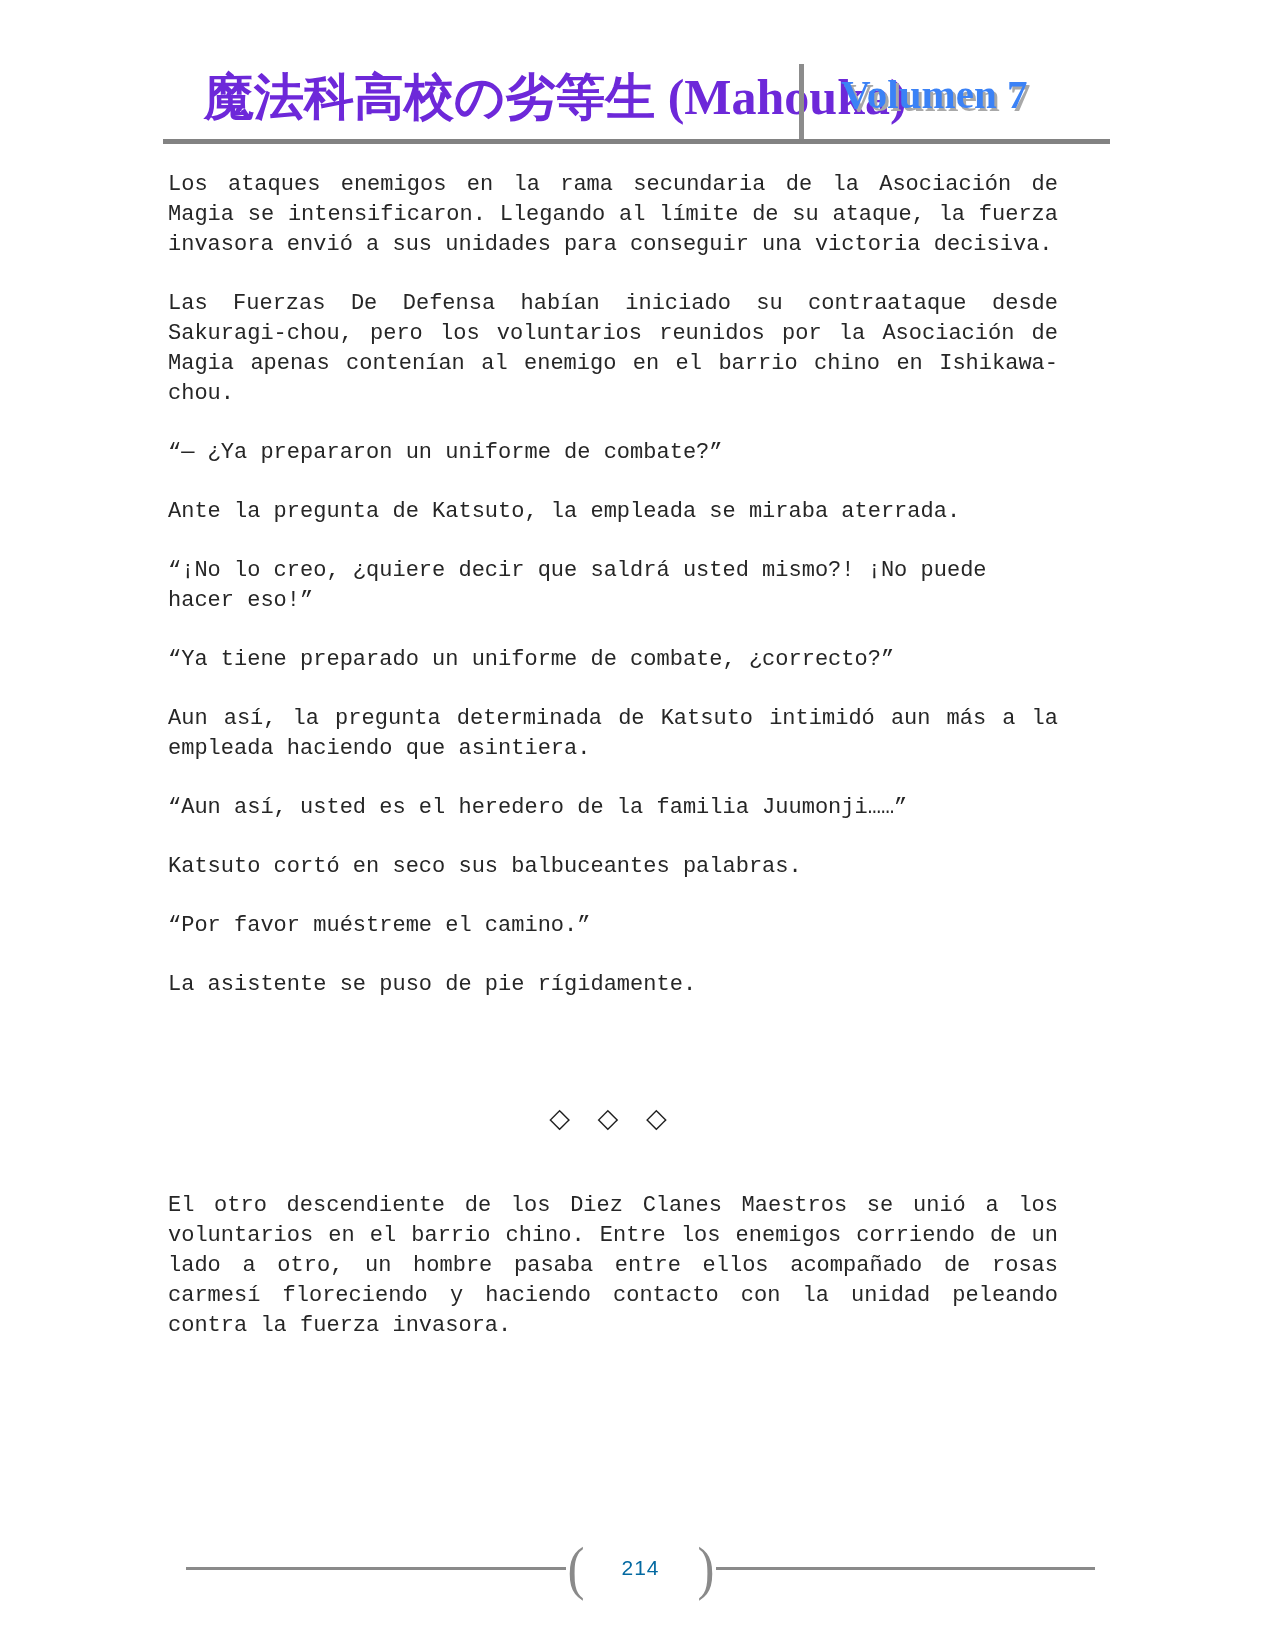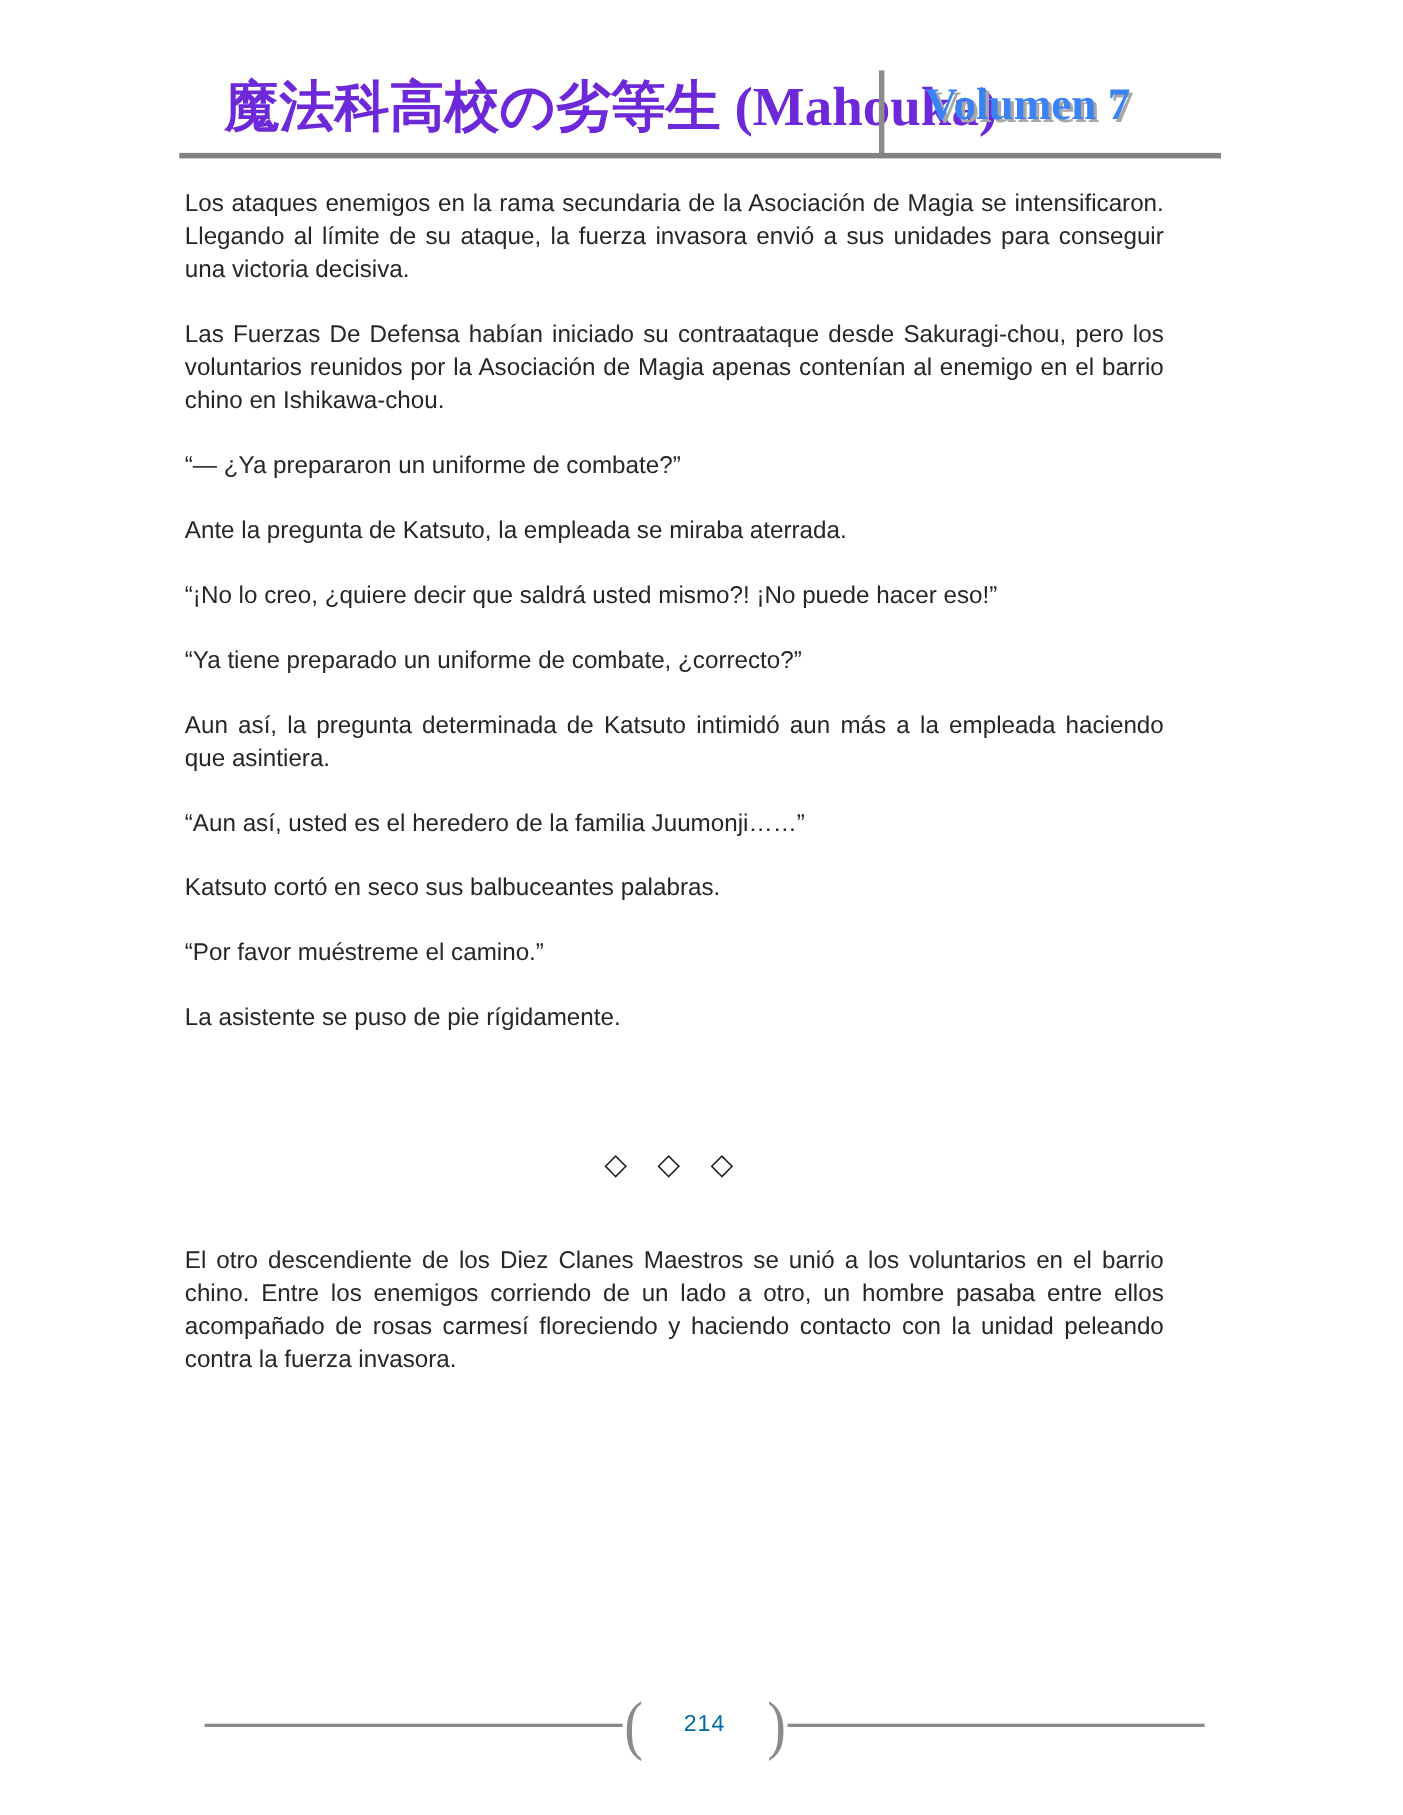--- a/index.html
+++ b/index.html
@@ -34,21 +34,21 @@
   }
   .header-rule{
     position:absolute;left:163px;top:139px;
     width:947px;height:5px;background:#828282;
   }
   
   .content{
     position:absolute;left:168px;top:170px;width:890px;
     font-size:22px;line-height:30px;color:#262626;
   }
-  .content p{margin:0 0 29px 0;text-align:left;}
+  .content p{margin:0 0 29px 0;text-align:left;font-family:Liberation Mono, monospace;}
   .content p.justify{text-align:justify;}
   .divider{
     margin:100px 0 55px 0;
     text-align:center;
     font-size:27px;line-height:36px;
     letter-spacing:10px;color:#1d1d1d;
   }
   
   .footer{
     position:absolute;left:186px;top:1540px;width:909px;

